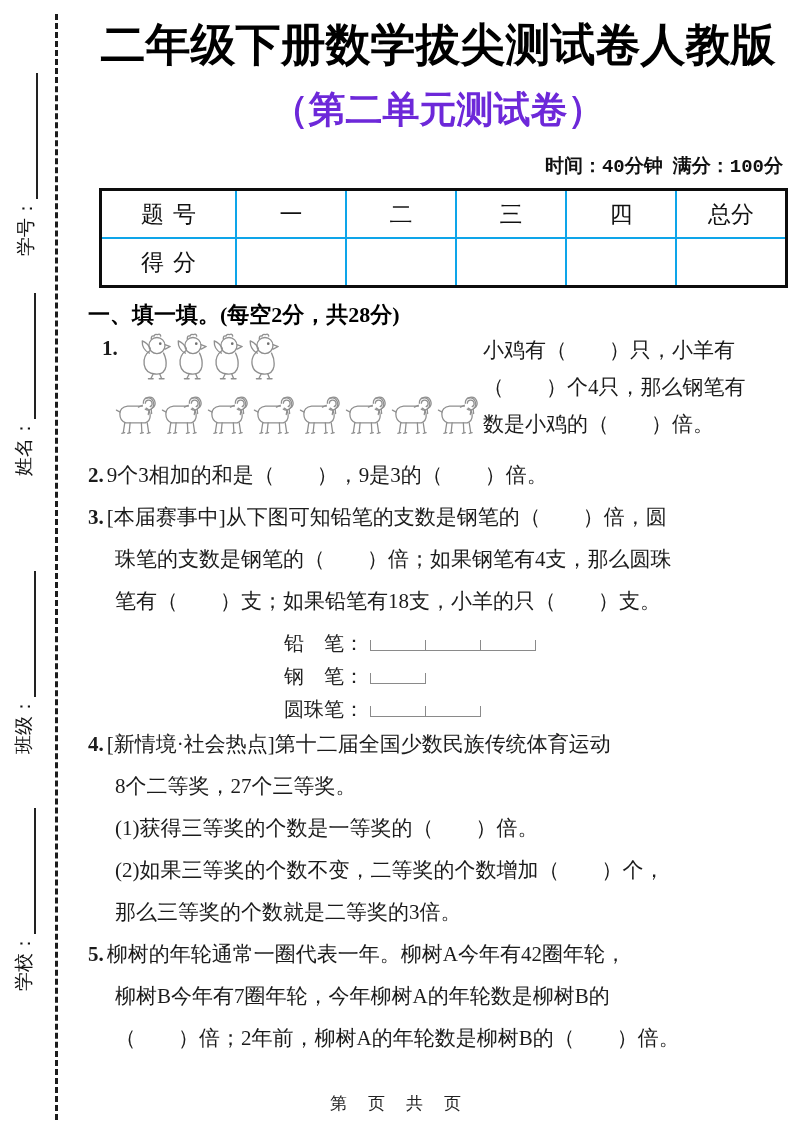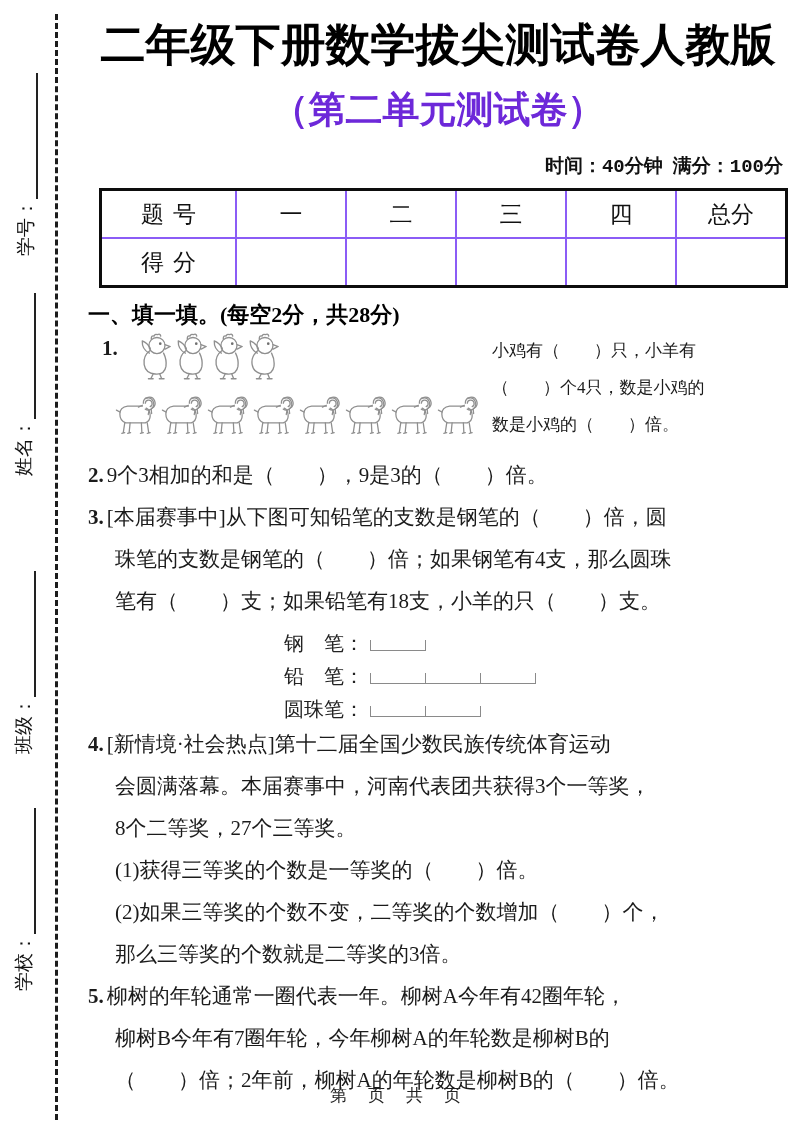--- a/index.html
+++ b/index.html
@@ -19,45 +19,45 @@
   .title{font-family:"Liberation Sans",sans-serif;font-weight:700;font-size:45px;
          line-height:54px;text-align:center;margin:18px 0 0;color:#000;}
   .subtitle{font-family:"Liberation Sans",sans-serif;font-weight:700;font-size:37px;
             line-height:44px;text-align:center;margin-top:16px;color:#6d28d9;}
   .meta{font-family:Liberation Mono, monospace;font-weight:600;font-size:19px;
         text-align:right;margin:21px 5px 9px 0;color:#111;}
   .meta span{margin-left:10px;}
   
   .score-table{border-collapse:collapse;margin-left:11px;table-layout:fixed;}
   .score-table{border:3px solid #0d0d0d;}
-  .score-table td{border:2px solid #8b5cf6;height:44px;text-align:center;
+  .score-table td{border:2px solid #0ea5e9;height:44px;text-align:center;
                   font-size:23px;color:#111;}
   .score-table td.lab{width:132px;letter-spacing:9px;text-indent:9px;}
   .score-table td.c{width:107px;}
   
   .sec-head{font-size:22px;font-weight:700;line-height:30px;margin-top:12px;color:#000;}
   .q-line{font-size:21px;line-height:42px;white-space:nowrap;}
   .qnum{font-weight:700;margin-right:3px;}
   .indent{padding-left:27px;}
   
   .q1{position:relative;height:124px;}
   .q1-num{position:absolute;left:14px;top:6px;font-size:21px;font-weight:700;}
   .chick-row{position:absolute;left:50px;top:0;display:flex;}
   .ram-row{position:absolute;left:25px;top:56px;display:flex;gap:1px;}
   .animal{display:inline-block;}
-  .q1-text{position:absolute;left:404px;top:2px;font-size:17px;line-height:37px;}
+  .q1-text{position:absolute;left:395px;top:2px;font-size:21px;line-height:37px;}
   
   .pen-diagram{margin:2px 0 0 196px;}
   .pd-row{display:flex;align-items:flex-end;height:33px;}
   .pd-label{font-size:20px;width:86px;color:#222;}
   .pd-bar{display:flex;border-bottom:1.5px solid #8a8a8a;border-right:1.5px solid #8a8a8a;
           height:10px;margin-bottom:6px;}
   .pd-seg{width:54px;border-left:1.5px solid #8a8a8a;height:10px;}
   
-  .footer{position:absolute;left:0;right:0;bottom:15px;text-align:center;
+  .footer{position:absolute;left:0;right:0;bottom:7px;text-align:center;
           font-size:17px;letter-spacing:2px;color:#222;}
   svg{display:block;}
 </style>
 </head>
 <body>
 
 <div class="page">
 
   <div class="dashed-rule"></div>
 
@@ -291,61 +291,60 @@
       <path d="M7,20 l-3.5,-2"></path>
       <path d="M12,31 L10.5,41 m1.5,0 l-3,0.8"></path>
       <path d="M17.5,31 L16.5,41 m1.5,0 l-3,0.8"></path>
       <path d="M29,31 L29.5,41 m1.5,0 l-3,0.8"></path>
       <path d="M35,31 L36.5,41 m1.5,0 l-3,0.8"></path>
     </svg>
   </span>
 </div>
       <div class="q1-text">
         <div>小鸡有（　　）只，小羊有</div>
-        <div>（　　）个4只，数是小鸡的</div>
+        <div>（　　）个4只，那么钢笔有</div>
         <div>数是小鸡的（　　）倍。</div>
       </div>
     </div>
 
     <div>
       <div class="q-line"><span class="qnum">2.</span><span>9个3相加的和是（　　），9是3的（　　）倍。</span></div>
     </div>
 
     <div>
       <div class="q-line"><span class="qnum">3.</span><span>[本届赛事中]从下图可知铅笔的支数是钢笔的（　　）倍，圆</span></div>
       <div class="q-line indent">珠笔的支数是钢笔的（　　）倍；如果钢笔有4支，那么圆珠</div>
       <div class="q-line indent">笔有（　　）支；如果铅笔有18支，小羊的只（　　）支。</div>
       <div class="pen-diagram">
           <div class="pd-row">
-            <span class="pd-label">钢　笔：</span>
+            <span class="pd-label">铅　笔：</span>
             <span class="pd-bar">
+              <span class="pd-seg"></span>
+              <span class="pd-seg"></span>
               <span class="pd-seg"></span>
             </span>
           </div>
           <div class="pd-row">
-            <span class="pd-label">铅　笔：</span>
+            <span class="pd-label">钢　笔：</span>
             <span class="pd-bar">
-              <span class="pd-seg"></span>
-              <span class="pd-seg"></span>
               <span class="pd-seg"></span>
             </span>
           </div>
           <div class="pd-row">
             <span class="pd-label">圆珠笔：</span>
             <span class="pd-bar">
               <span class="pd-seg"></span>
               <span class="pd-seg"></span>
             </span>
           </div>
         </div>
     </div>
 
     <div>
       <div class="q-line"><span class="qnum">4.</span><span>[新情境·社会热点]第十二届全国少数民族传统体育运动</span></div>
-      <div class="q-line indent">会圆满落幕。本届赛事中，河南代表团共获得3个一等奖，</div>
       <div class="q-line indent">8个二等奖，27个三等奖。</div>
       <div class="q-line indent">(1)获得三等奖的个数是一等奖的（　　）倍。</div>
       <div class="q-line indent">(2)如果三等奖的个数不变，二等奖的个数增加（　　）个，</div>
       <div class="q-line indent">那么三等奖的个数就是二等奖的3倍。</div>
     </div>
 
     <div>
       <div class="q-line"><span class="qnum">5.</span><span>柳树的年轮通常一圈代表一年。柳树A今年有42圈年轮，</span></div>
       <div class="q-line indent">柳树B今年有7圈年轮，今年柳树A的年轮数是柳树B的</div>
       <div class="q-line indent">（　　）倍；2年前，柳树A的年轮数是柳树B的（　　）倍。</div>

